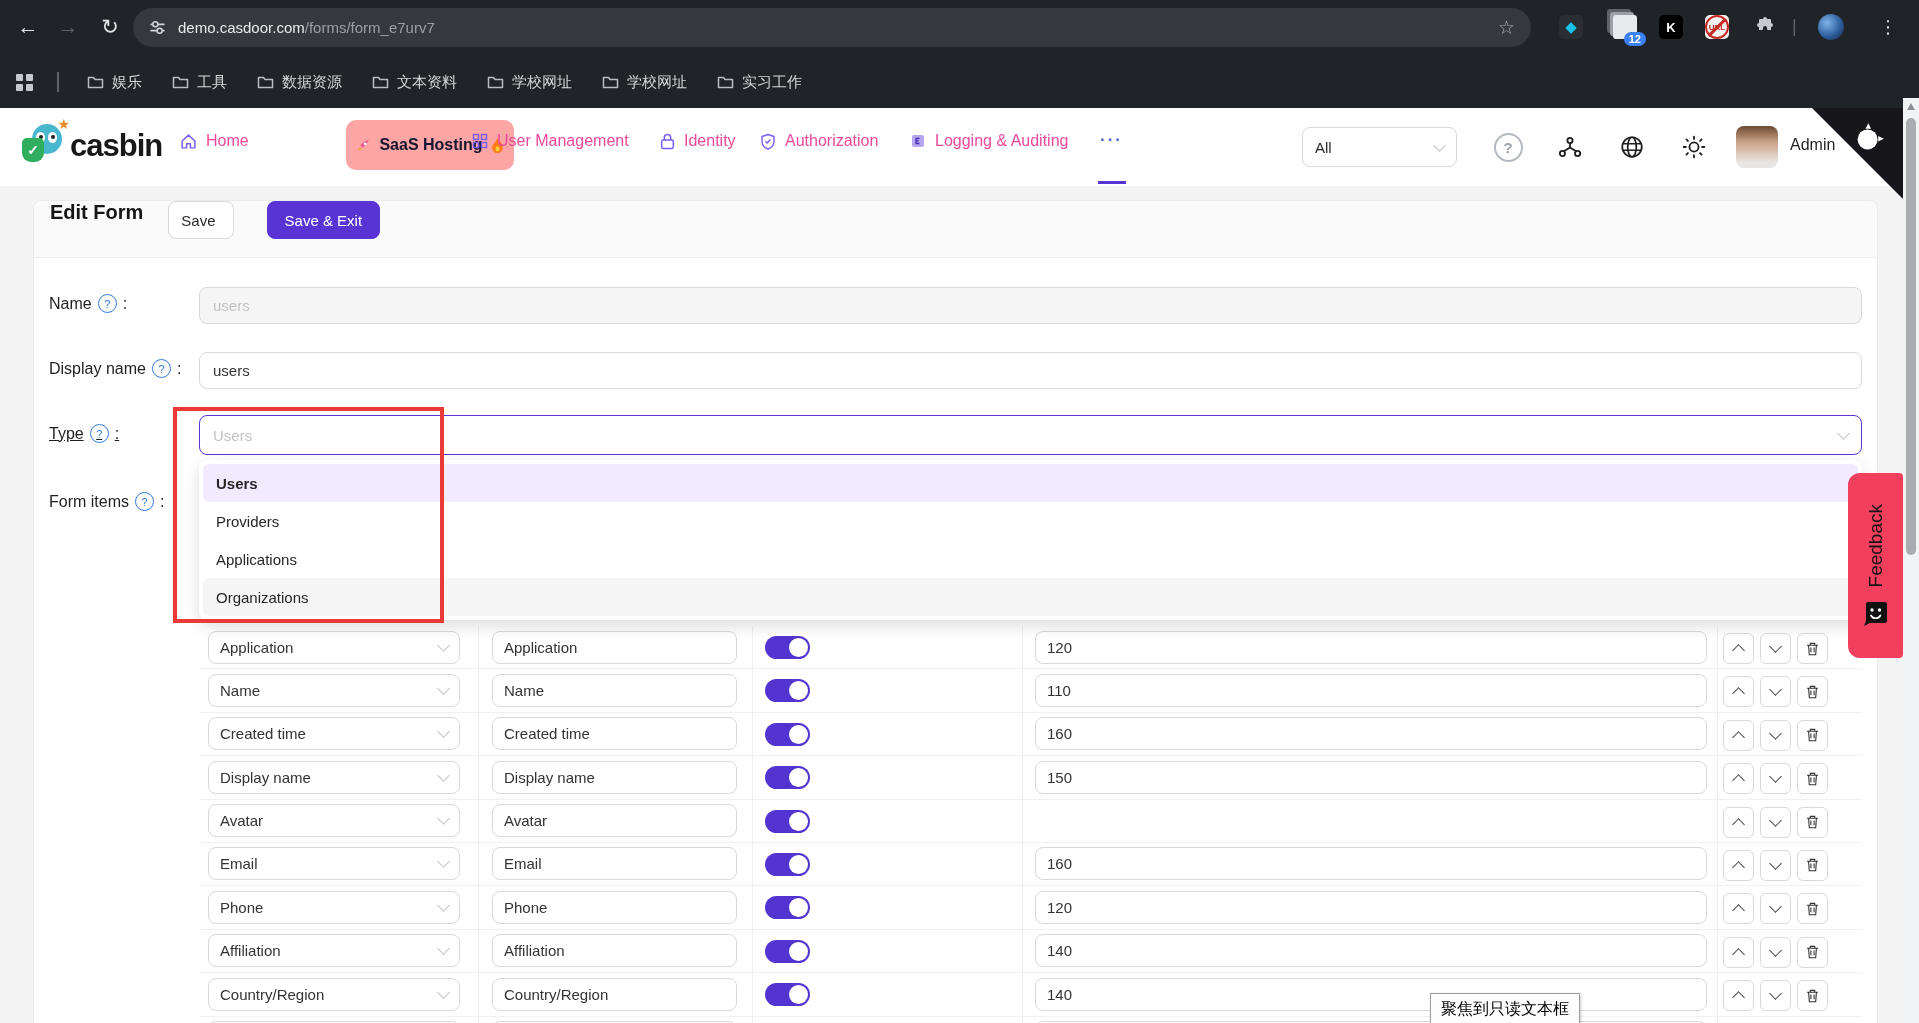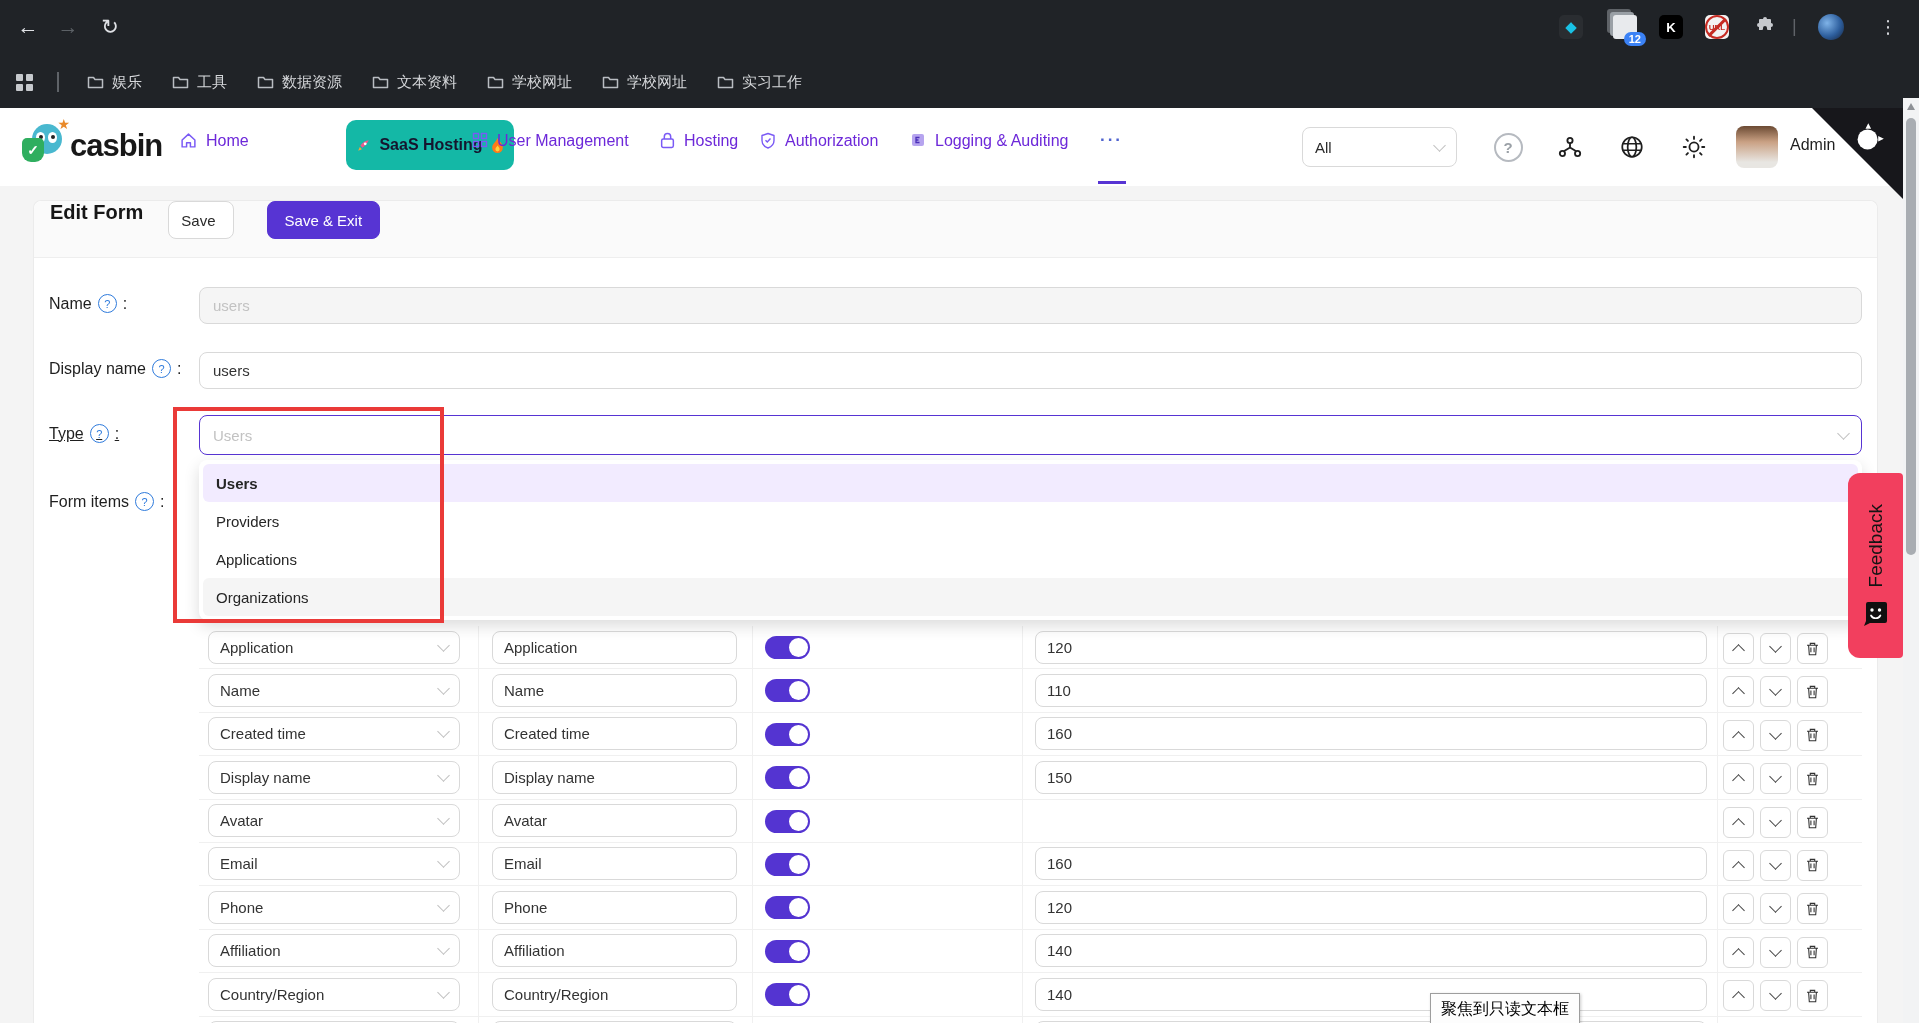--- a/index.html
+++ b/index.html
@@ -28,22 +28,22 @@
   .navbar{position:absolute;top:108px;left:0;width:1919px;height:78px;background:#fff;z-index:6;}
   .logo{position:absolute;left:22px;top:14px;display:flex;align-items:center;}
   .logo-art{position:relative;width:44px;height:48px;}
   .shield{position:absolute;left:0;top:16px;width:22px;height:24px;background:#2fae5f;border-radius:5px 5px 9px 9px;
           color:#fff;font-size:14px;text-align:center;line-height:24px;font-weight:bold;}
   .head{position:absolute;left:10px;top:2px;width:30px;height:30px;background:#49b8cf;border-radius:50%;}
   .eye{position:absolute;top:8px;width:9px;height:11px;background:#fff;border-radius:50%;}
   .eye::after{content:"";position:absolute;left:2.5px;top:3px;width:4px;height:4px;background:#222;border-radius:50%;}
   .lstar{position:absolute;right:-4px;top:-6px;color:#e98a2b;font-size:14px;}
   .logo-text{font-size:31px;font-weight:bold;color:#181818;letter-spacing:-1px;margin-left:4px;}
-  .navitem{position:absolute;top:24px;display:flex;gap:9px;font-size:16px;color:#6d28d9;}
-  .pill{position:absolute;left:346px;top:12px;height:50px;width:168px;background:#14b8a6;border-radius:10px;
+  .navitem{position:absolute;top:24px;display:flex;align-items:center;gap:9px;font-size:16px;color:#ec4899;}
+  .pill{position:absolute;left:346px;top:12px;height:50px;width:168px;background:#fca5a5;border-radius:10px;
         display:flex;align-items:center;justify-content:center;gap:7px;font-size:16px;font-weight:bold;color:#15152e;}
   .dots-more{position:absolute;left:1100px;top:22px;font-size:17px;color:#4f63cf;letter-spacing:2px;font-weight:bold;}
   .inkbar{position:absolute;left:1098px;top:73px;width:28px;height:3px;background:#5734d3;}
   .orgsel{position:absolute;left:1302px;top:19px;width:155px;height:40px;border:1px solid #d9d9d9;border-radius:8px;
           display:flex;align-items:center;padding:0 12px;box-sizing:border-box;font-size:15px;color:#2a2a2a;background:#fff;}
   .nicon{position:absolute;top:24px;width:30px;height:30px;display:flex;align-items:center;justify-content:center;}
   .avatar{position:absolute;left:1736px;top:18px;width:42px;height:42px;border-radius:8px;
           background:linear-gradient(180deg,#6b4a33 0%,#caa184 38%,#e8e6e2 86%);}
   .adminname{position:absolute;left:1790px;top:28px;font-size:16px;color:#1f1f1f;}
   .ribbon{position:absolute;left:1812px;top:0;width:91px;height:91px;
@@ -105,20 +105,34 @@
 </head>
 <body>
 
 <div id="screen">
 
   <div class="chrome">
     <div class="cbtn" style="left:14px;">←</div>
     <div class="cbtn" style="left:54px;color:#5c6166;">→</div>
     <div class="cbtn" style="left:96px;">↻</div>
 
+    <div class="urlbar">
+      <svg width="17" height="17" viewBox="0 0 16 16">
+        <g stroke="#d0d3d8" stroke-width="1.6" stroke-linecap="round" fill="none">
+          <line x1="2" y1="5" x2="14" y2="5"></line>
+            <line x1="2" y1="11" x2="14" y2="11"></line>
+        </g>
+        <circle cx="6" cy="5" r="2.4" fill="#35383d" stroke="#d0d3d8" stroke-width="1.4"></circle>
+        <circle cx="10" cy="11" r="2.4" fill="#35383d" stroke="#d0d3d8" stroke-width="1.4"></circle>
+      </svg>
+      <span>
+        <span class="url-host">demo.casdoor.com</span><span class="url-path">/forms/form_e7urv7</span>
+      </span>
+      <span class="star">☆</span>
+    </div>
 
     <div class="ext" style="left:1556px;">
       <span class="ext-sq" style="background:#2a2d31;">
           <span style="color:#19c2e6;font-size:15px;">◆</span>
         </span>
     </div>
     <div class="ext" style="left:1610px;">
       <span class="ext-sq" style="background:#e8eaed;border-radius:3px;box-shadow:-3px -3px 0 #9aa0a6,-6px -6px 0 #5f6368;"></span>
       <span class="badge">12</span>
     </div>
@@ -248,21 +262,21 @@
           </g>
         </svg>
       <span>User Management</span>
     </div>
 
     <div class="navitem" style="left:660px;">
       <svg width="15" height="17" viewBox="0 0 14 16">
         <rect x="1.5" y="6.5" width="11" height="8" rx="1.5" fill="none" stroke="#7a5af5" stroke-width="1.4"></rect>
         <path d="M4 6.5V4.5a3 3 0 0 1 6 0v2" fill="none" stroke="#7a5af5" stroke-width="1.4"></path>
         </svg>
-      <span>Hosting</span>
+      <span>Identity</span>
     </div>
 
     <div class="navitem" style="left:760px;">
       <svg width="16" height="17" viewBox="0 0 16 17">
         <path d="M8 1.5 14 3.5v5c0 4-2.7 6.3-6 7.5-3.3-1.2-6-3.5-6-7.5v-5z" fill="none" stroke="#7a5af5" stroke-width="1.4" stroke-linejoin="round"></path>
         <path d="M5.5 8.2 7.3 10l3.2-3.4" fill="none" stroke="#7a5af5" stroke-width="1.4"></path>
         </svg>
       <span>Authorization</span>
     </div>
 

